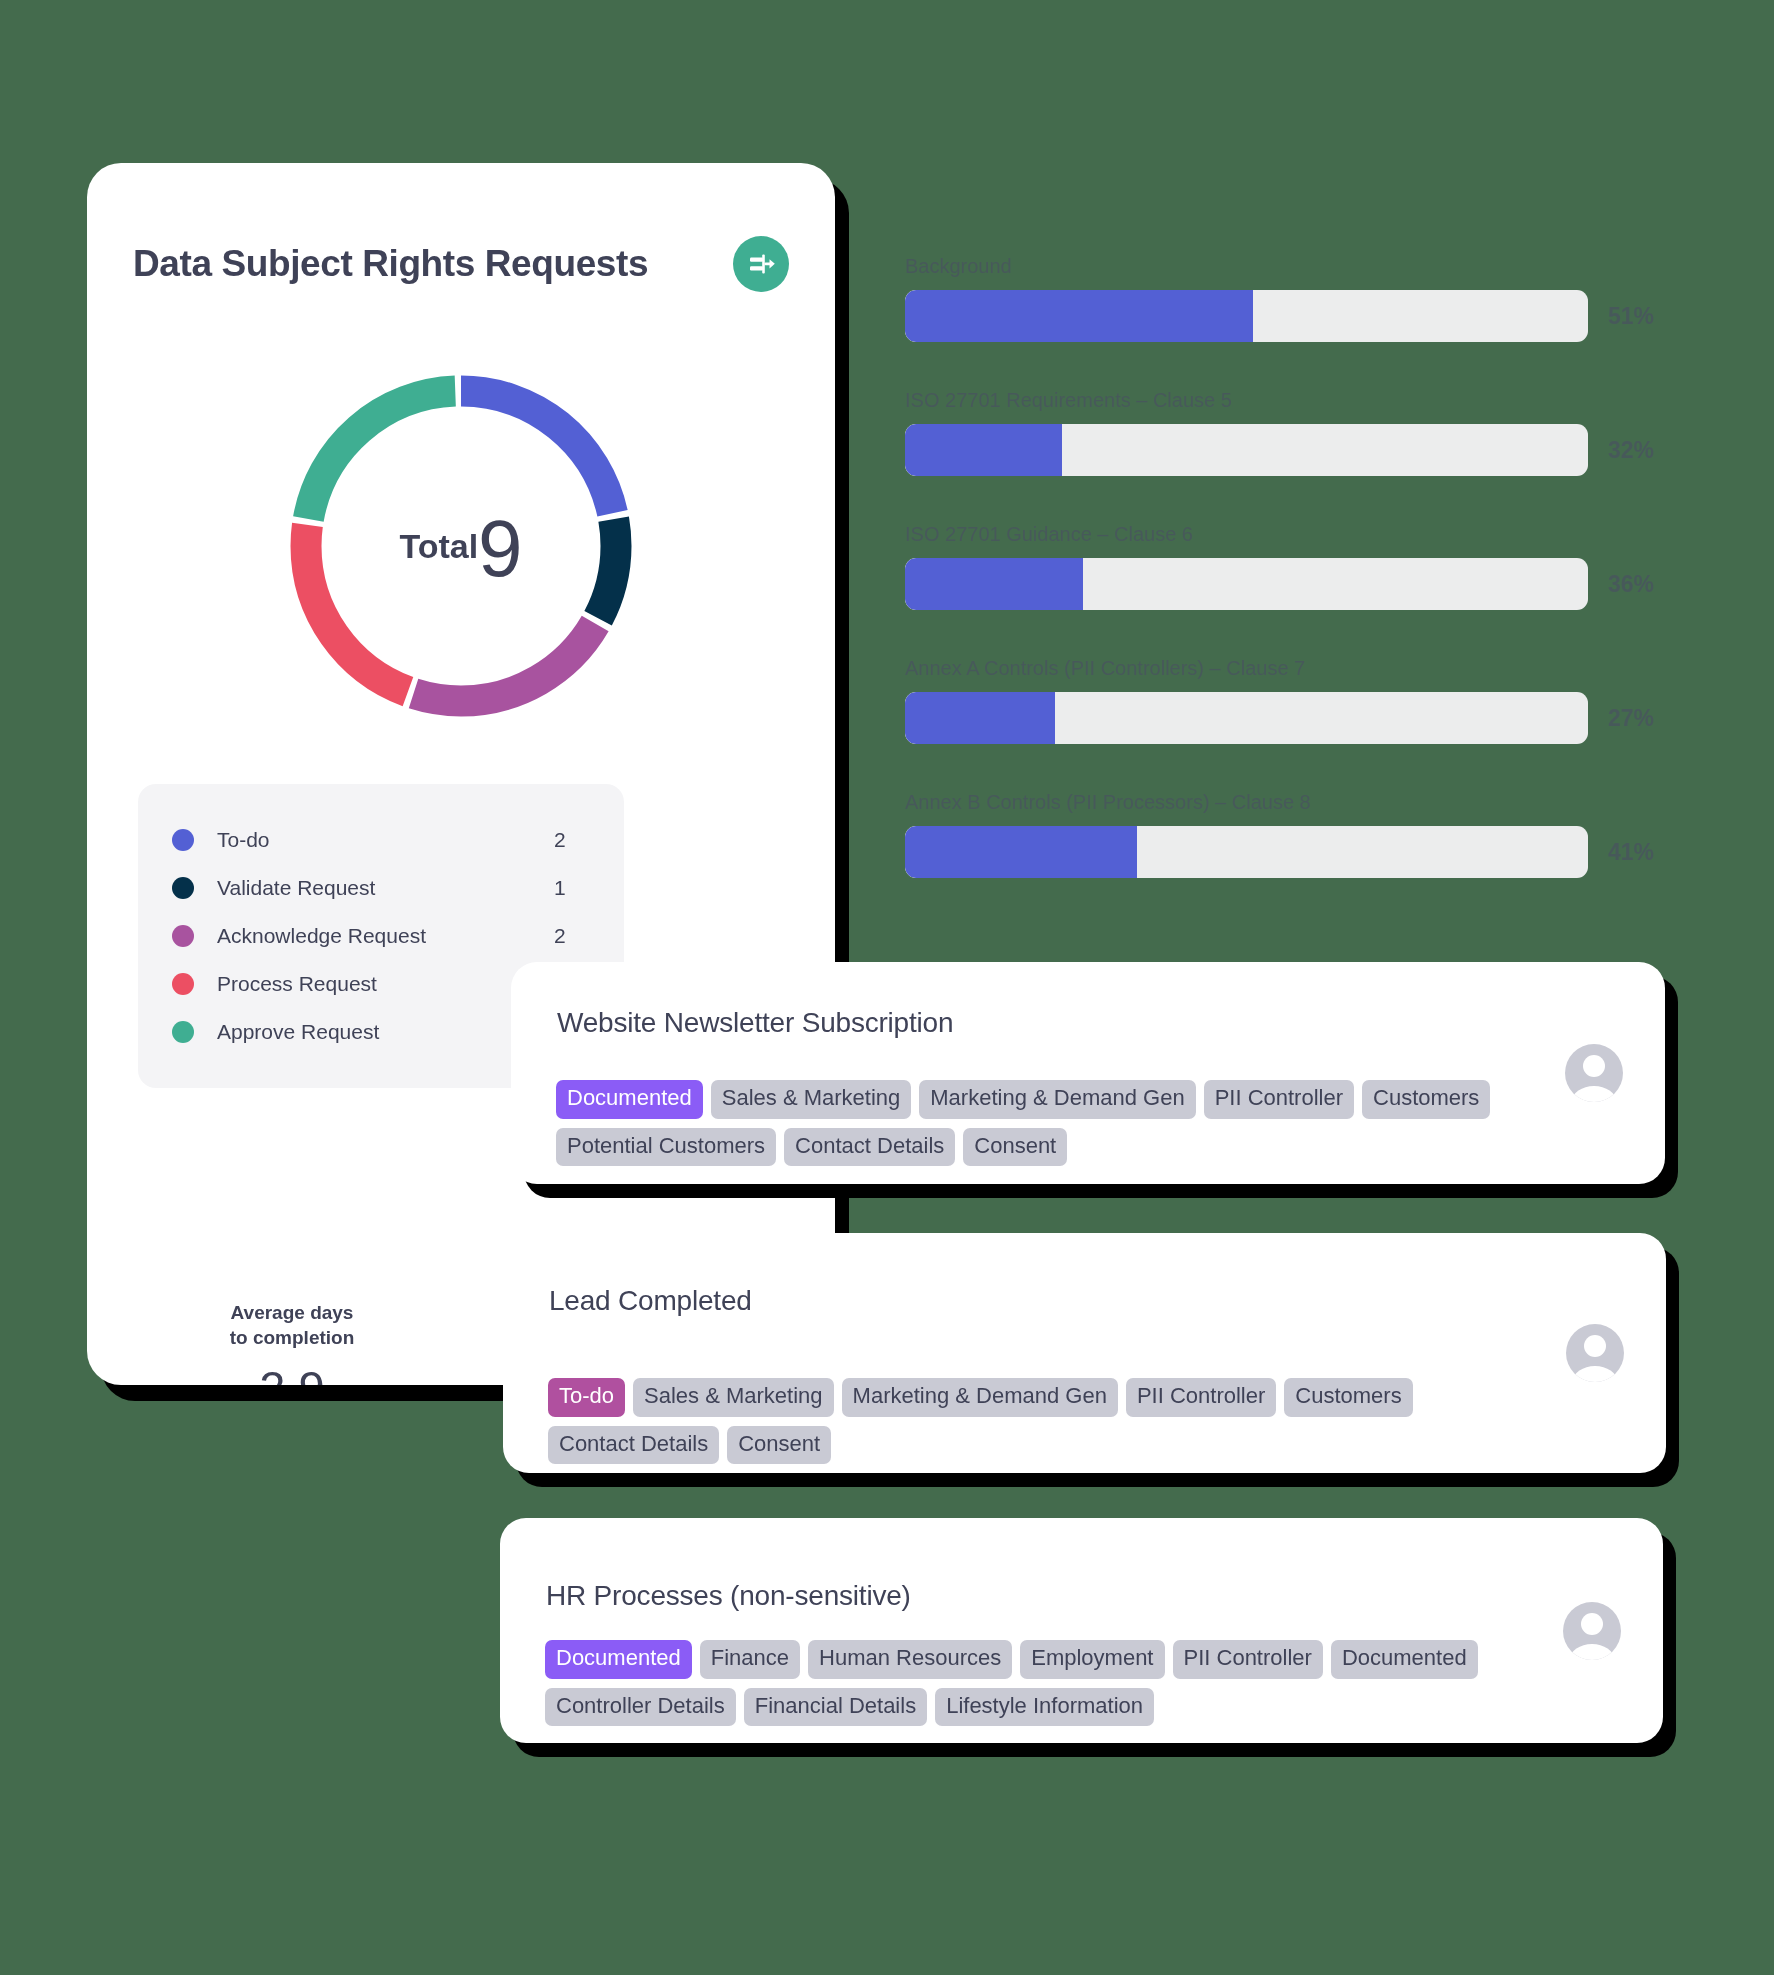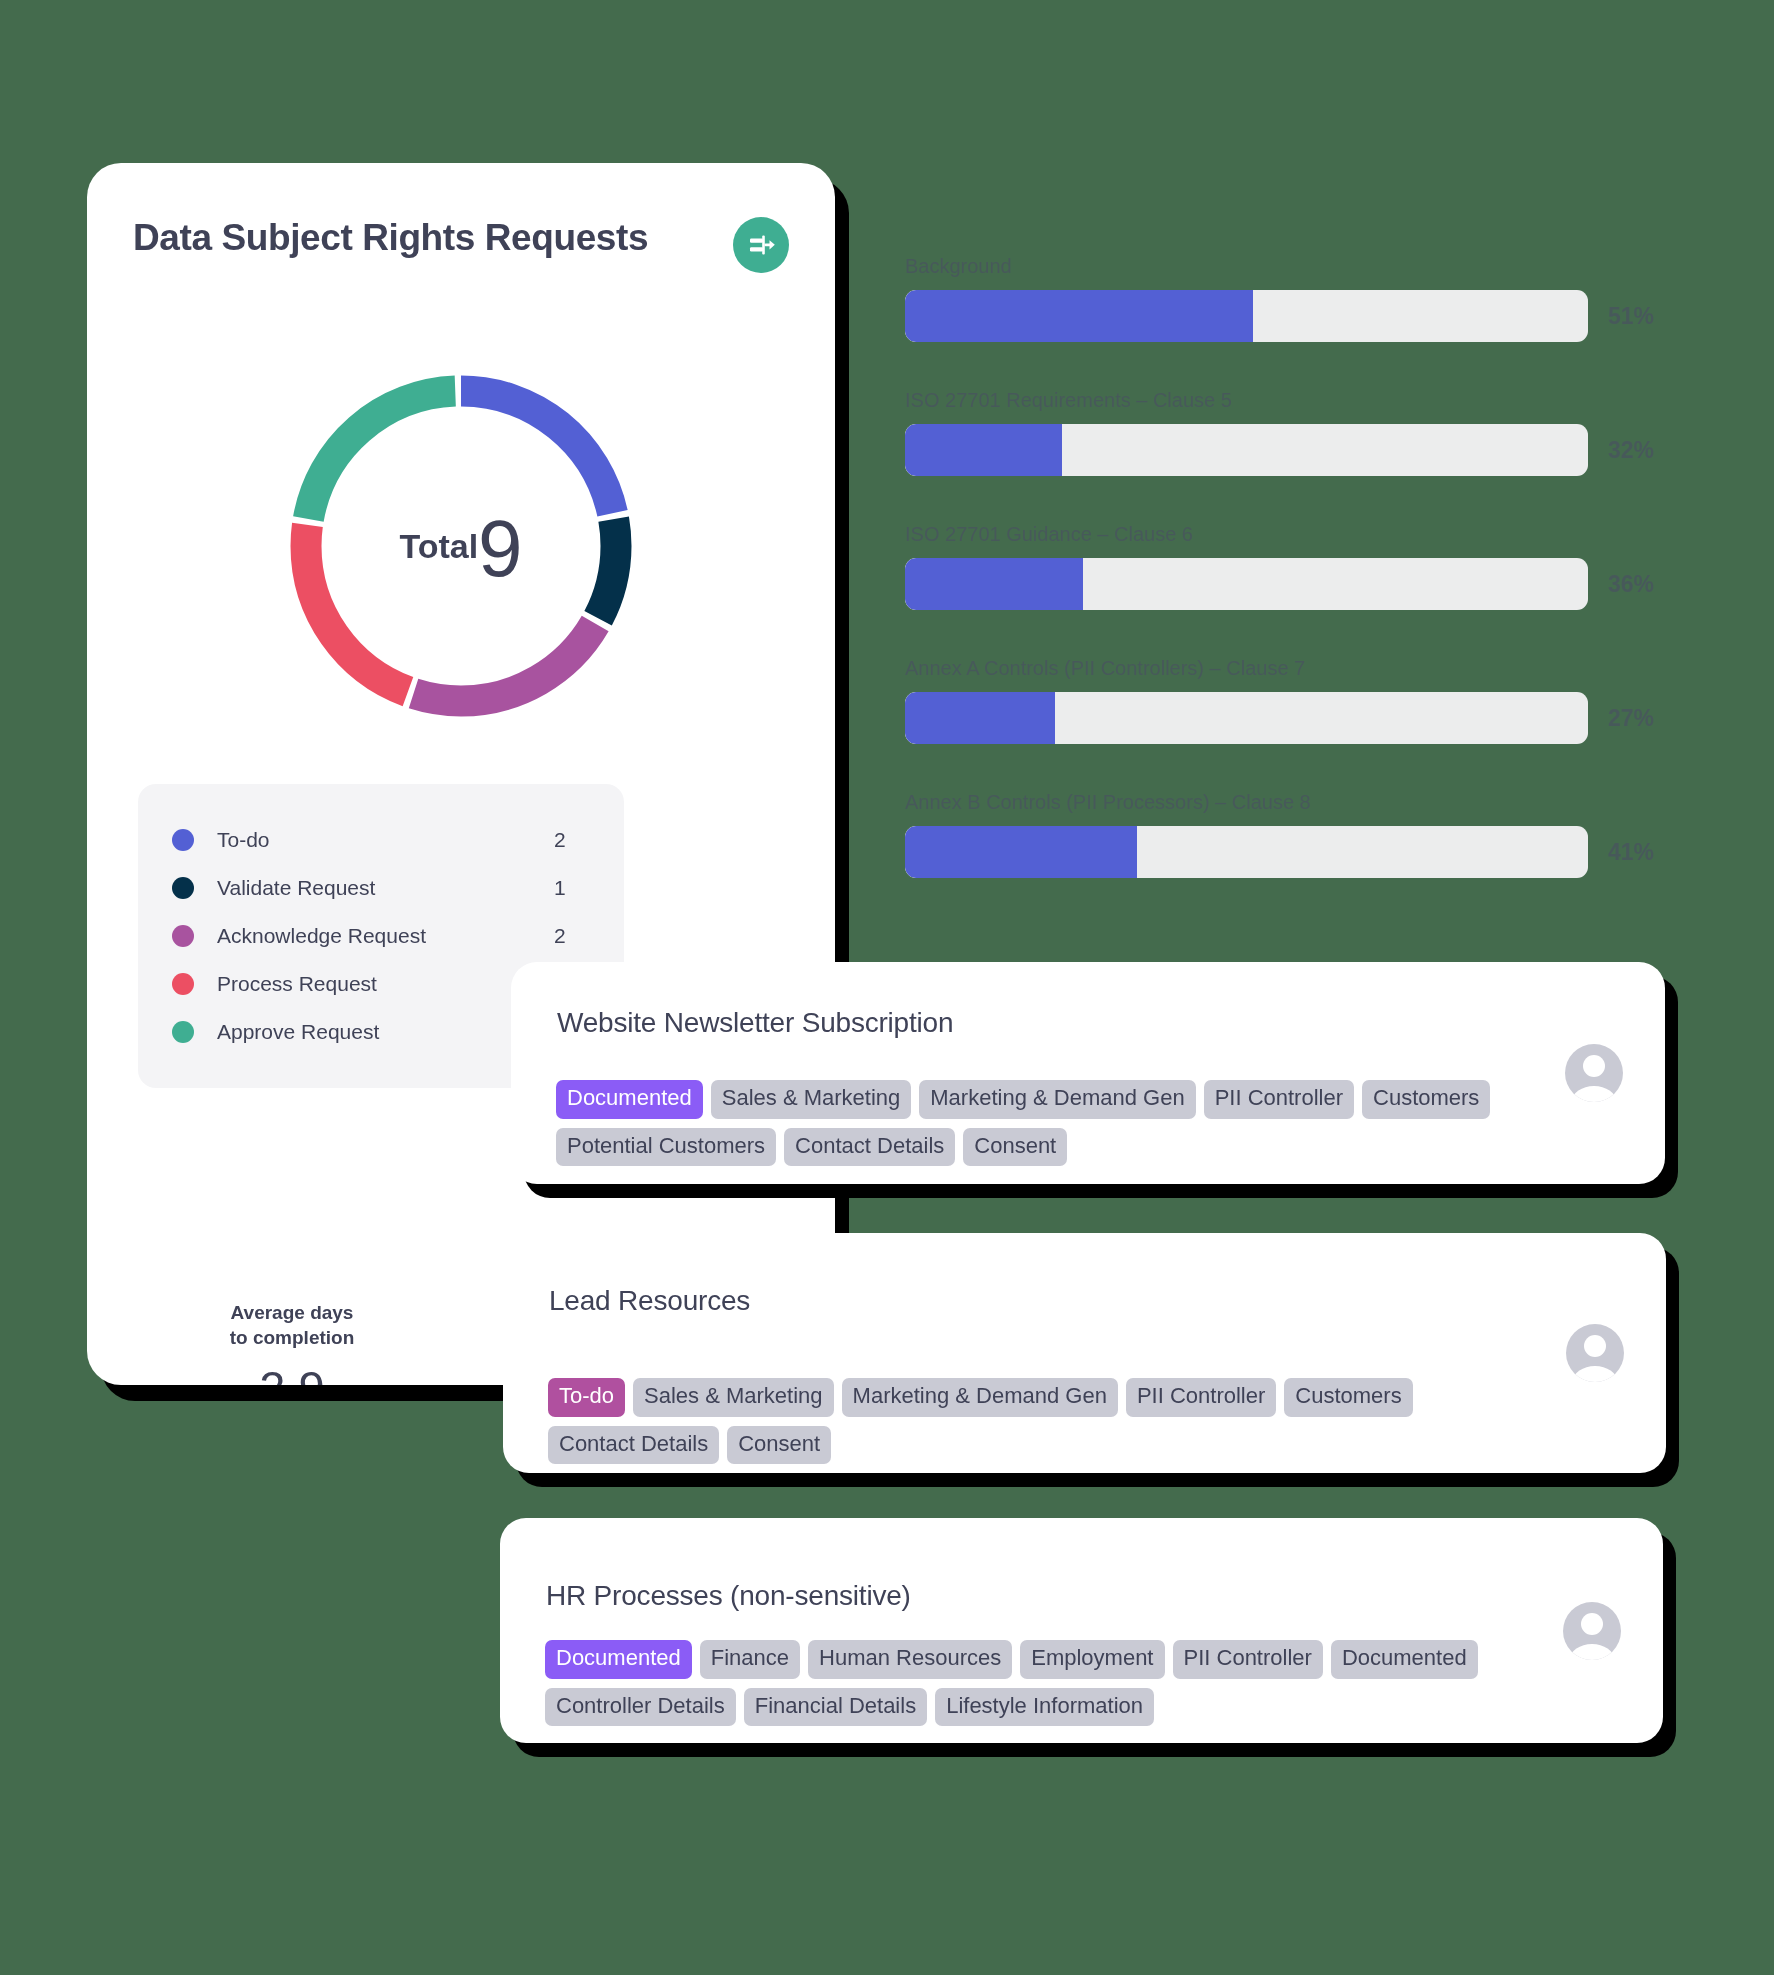--- a/index.html
+++ b/index.html
@@ -25,25 +25,26 @@
     height: 1222px;
     background: #ffffff;
     border-radius: 34px;
     box-shadow: 14px 16px 0 0 #000000;
     overflow: hidden;
     z-index: 2;
   }
 
   .dsr-header {
     position: absolute;
-    top: 54px;
+    top: 71px;
     left: 46px;
     right: 46px;
     height: 60px;
     display: flex;
+    align-items: center;
     justify-content: space-between;
   }
 
   .dsr-title {
     font-size: 37px;
     font-weight: bold;
     color: #3f4257;
     letter-spacing: -0.4px;
     white-space: nowrap;
   }
@@ -430,21 +431,21 @@
     <span class="tag">Contact Details</span>
     <span class="tag">Consent</span>
   </div>
   <div class="avatar">
     <span class="ava-head"></span>
     <span class="ava-body"></span>
   </div>
 </div>
 
 <div class="rec-card rec-2">
-  <div class="rec-title">Lead Resources</div>
+  <div class="rec-title">Lead Completed</div>
   <div class="tags">
     <span class="tag status-todo">To-do</span>
     <span class="tag">Sales &amp; Marketing</span>
     <span class="tag">Marketing &amp; Demand Gen</span>
     <span class="tag">PII Controller</span>
     <span class="tag">Customers</span>
     <span class="tag">Contact Details</span>
     <span class="tag">Consent</span>
   </div>
   <div class="avatar">

